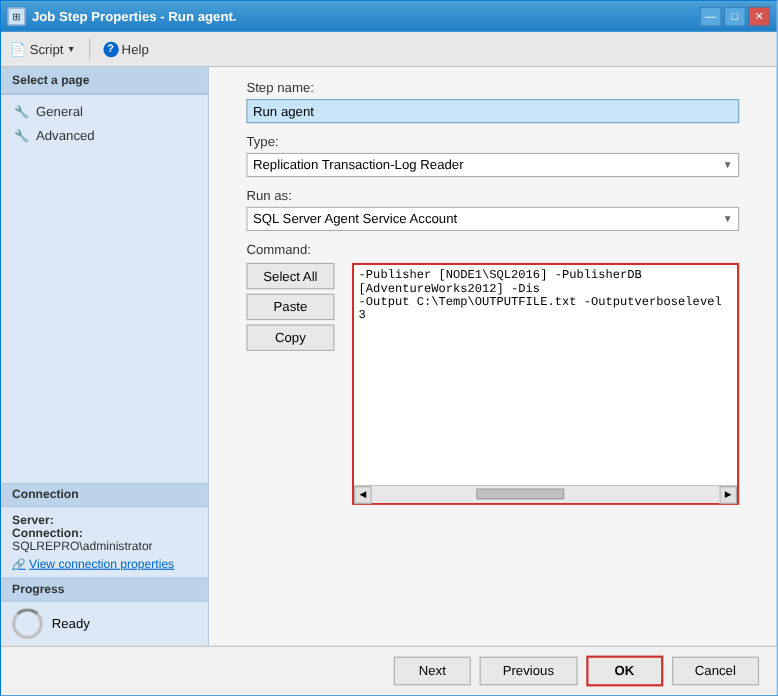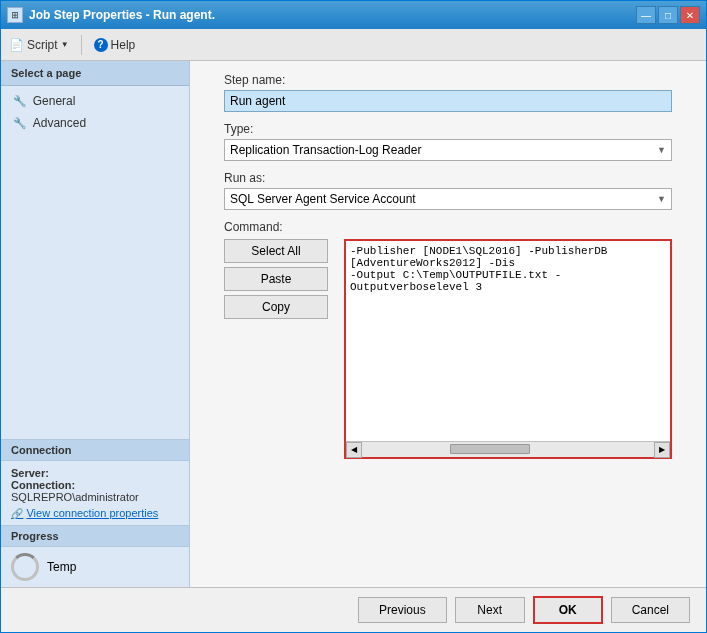--- a/index.html
+++ b/index.html
@@ -168,21 +168,21 @@
       pointer-events: none;
     }
     .command-buttons {
       display: flex;
       flex-direction: column;
       gap: 4px;
       margin-right: 8px;
       align-items: flex-start;
     }
     .cmd-btn {
-      width: 104px;
+      width: 80px;
       padding: 4px 8px;
       background: #e8e8e8;
       border: 1px solid #adadad;
       font-size: 12px;
       cursor: pointer;
       text-align: center;
     }
 
     .command-wrapper {
       display: flex;
@@ -331,21 +331,21 @@
         <div class="sidebar-conn-value">SQLREPRO\administrator</div>
         <div class="sidebar-conn-link">
           <span style="font-size:10px;">🔗</span>
           <span>View connection properties</span>
         </div>
       </div>
 
       <div class="sidebar-section-title sidebar-progress">Progress</div>
       <div class="sidebar-progress-content">
         <div class="progress-spinner"></div>
-        <span>Temp</span>
+        <span>Ready</span>
       </div>
     </div>
 
     <div class="form-area">
 
       <div class="form-group">
         <label class="form-label">Step name:</label>
         <input class="form-input" type="text" value="Run agent" style="">
       </div>
 
@@ -385,18 +385,18 @@
               </div>
               <div class="h-scroll-btn">▶</div>
             </div>
           </div>
         </div>
       </div>
     </div>
   </div>
 
   <div class="footer-buttons">
+    <button class="footer-btn">Next</button>
     <button class="footer-btn">Previous</button>
-    <button class="footer-btn">Next</button>
     <button class="footer-btn ok-btn">OK</button>
     <button class="footer-btn">Cancel</button>
   </div>
 </div>
 
 </body></html>

